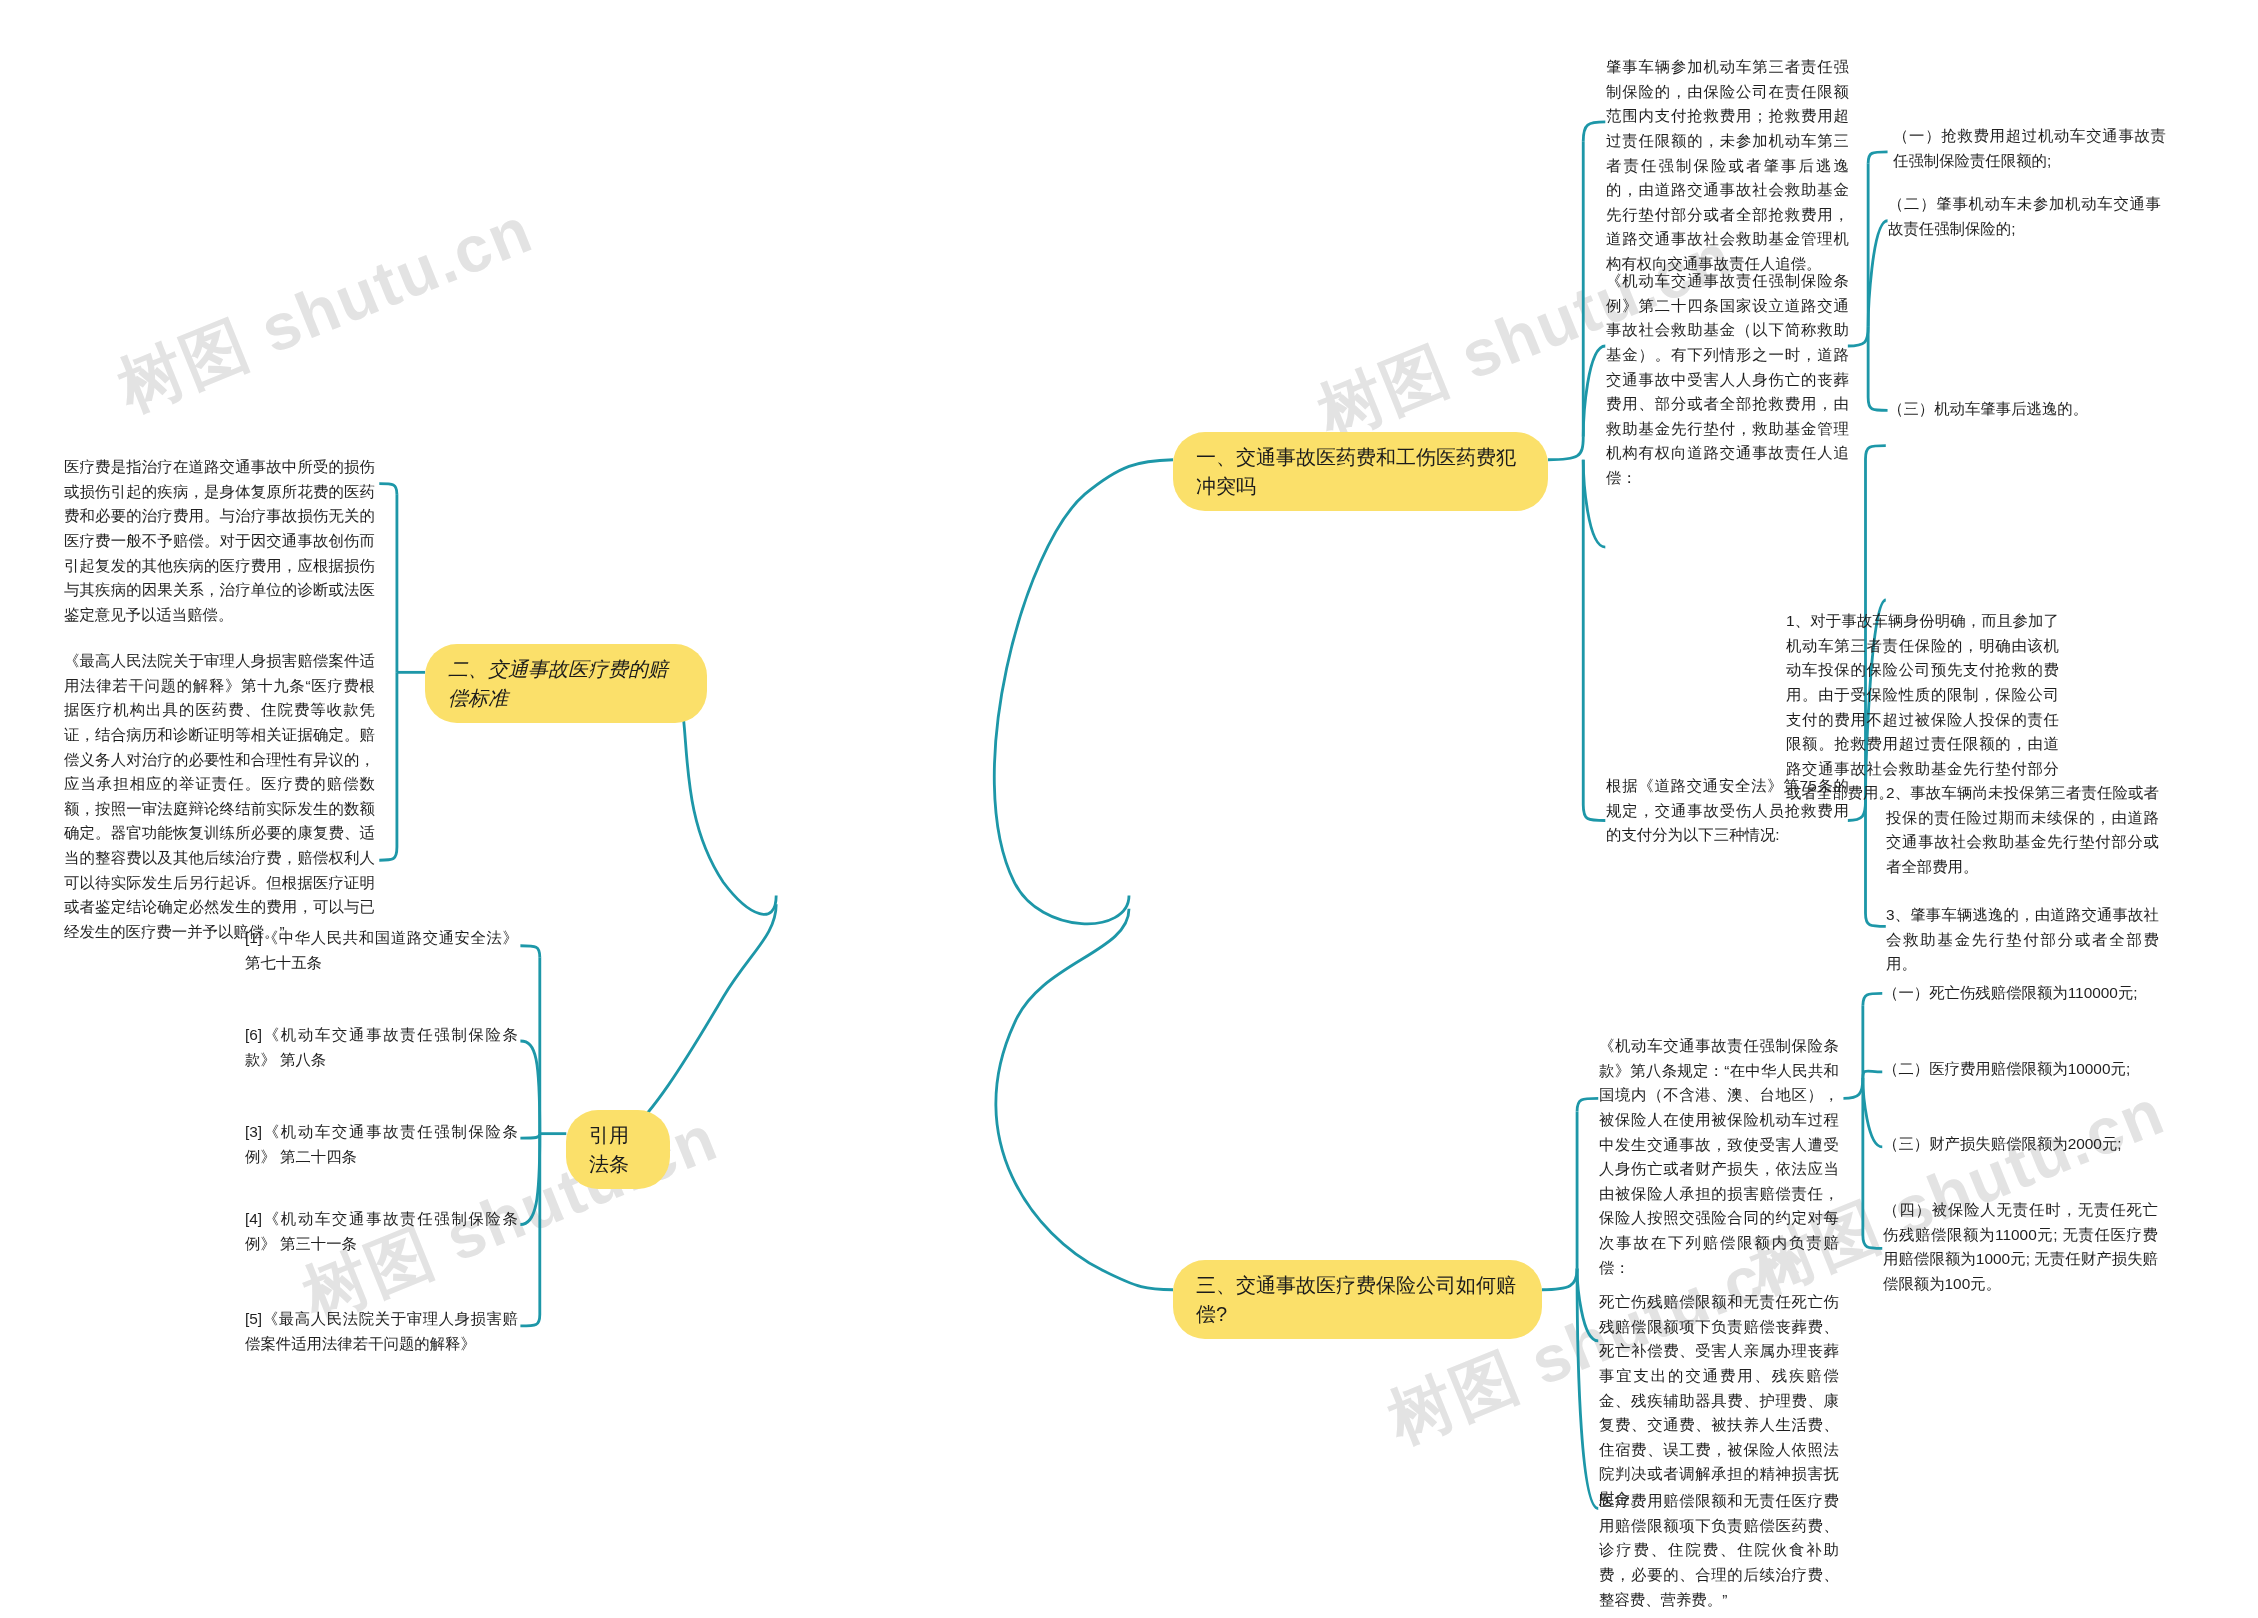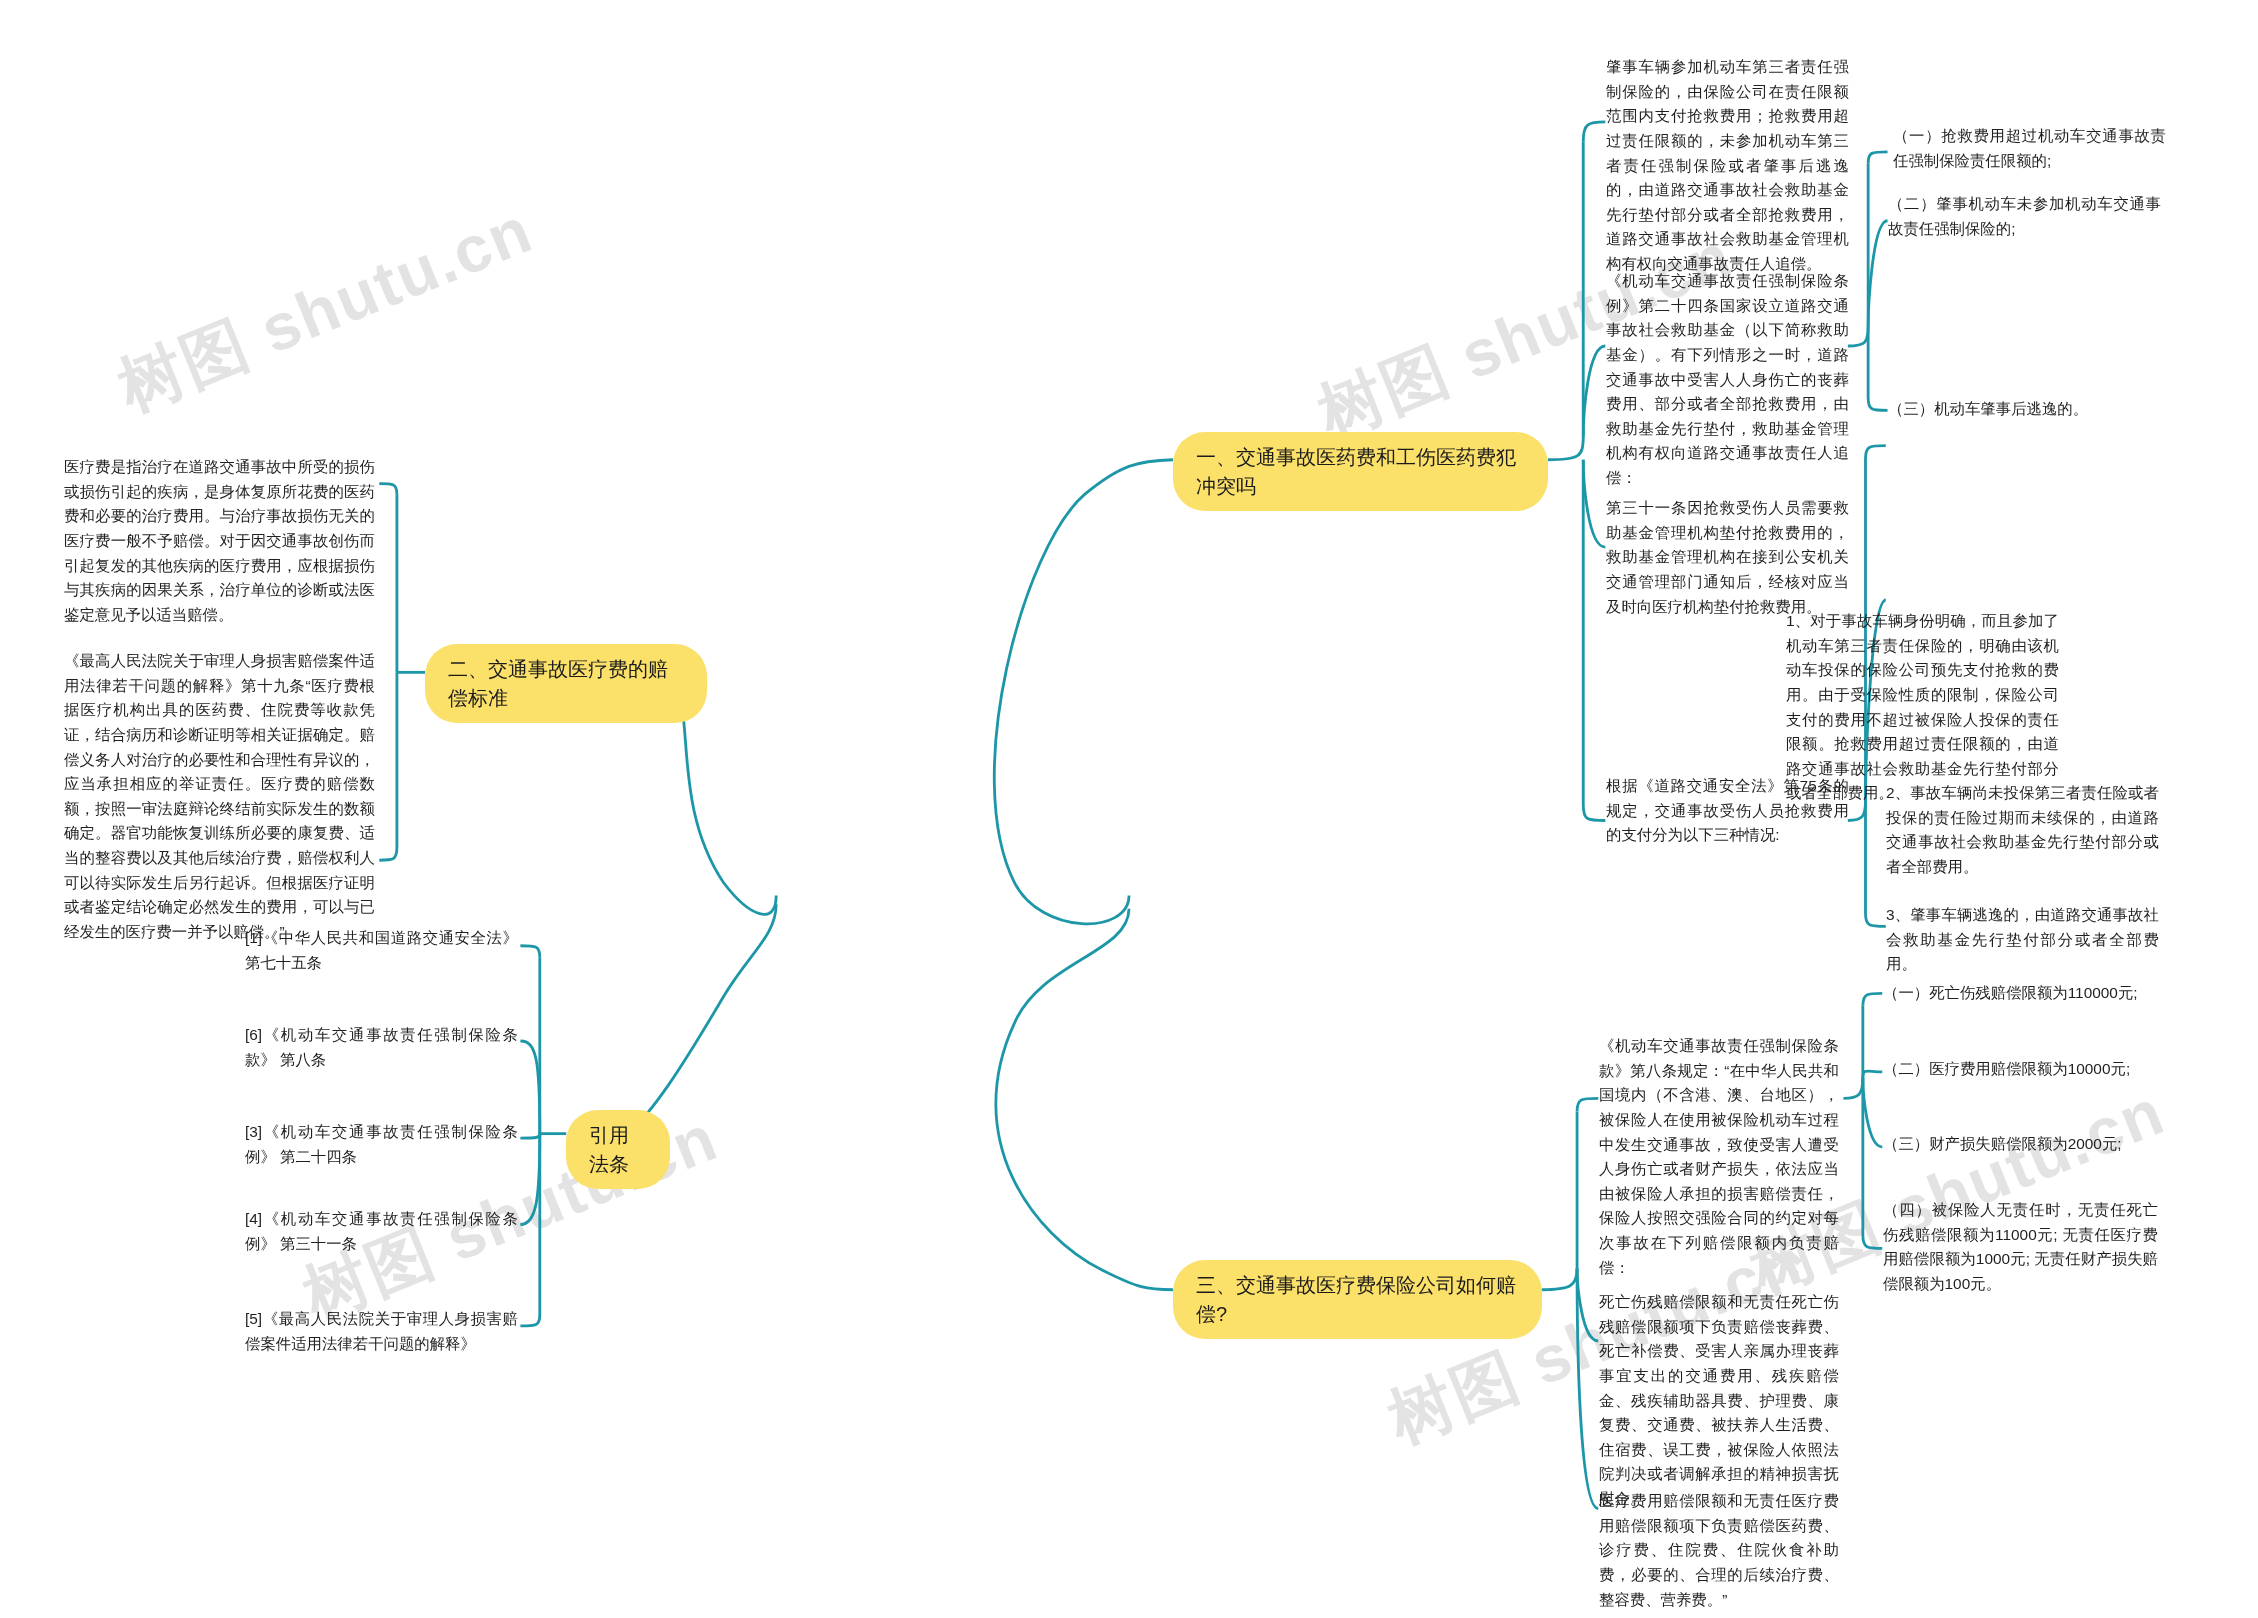--- a/index.html
+++ b/index.html
@@ -124,27 +124,26 @@
       <path d="M612 1085 C612 1072 608 1072 590 1072"></path>
       <path d="M612 1285 C612 1200 608 1180 590 1180"></path>
       <path d="M612 1285 C612 1290 608 1290 590 1290"></path>
       <path d="M612 1285 C612 1360 608 1388 590 1388"></path>
       <path d="M612 1285 L612 1490 C612 1503 608 1503 590 1503"></path>
     </g>
   </svg>
 
 
   <div class="node branch" style="left:1173px;top:432px;width:375px;">一、交通事故医药费和工伤医药费犯冲突吗</div>
-  <div class="node branch" style="left:425px;top:644px;width:282px;">二、交通事故医疗费的赔偿标准</div>
+  <div class="node branch" style="left:425px;top:644px;width:282px;font-style:italic;">二、交通事故医疗费的赔偿标准</div>
   <div class="node branch" style="left:566px;top:1110px;width:104px;">引用法条</div>
   <div class="node branch" style="left:1173px;top:1260px;width:369px;">三、交通事故医疗费保险公司如何赔偿?</div>
 
   <div class="leaf" style="left:1606px;top:55px;width:243px;">肇事车辆参加机动车第三者责任强制保险的，由保险公司在责任限额范围内支付抢救费用；抢救费用超过责任限额的，未参加机动车第三者责任强制保险或者肇事后逃逸的，由道路交通事故社会救助基金先行垫付部分或者全部抢救费用，道路交通事故社会救助基金管理机构有权向交通事故责任人追偿。</div>
   <div class="leaf" style="left:1606px;top:269px;width:243px;">《机动车交通事故责任强制保险条例》第二十四条国家设立道路交通事故社会救助基金（以下简称救助基金）。有下列情形之一时，道路交通事故中受害人人身伤亡的丧葬费用、部分或者全部抢救费用，由救助基金先行垫付，救助基金管理机构有权向道路交通事故责任人追偿：</div>
-  <div class="leaf" style="left:1606px;top:496px;width:243px;">第三十一条因抢救受伤人员需要救助基金管理机构垫付抢救费用的，救助基金管理机构在接到公安机关交通管理部门通知后，经核对应当及时向医疗机构垫付抢救费用。</div>
   <div class="leaf" style="left:1606px;top:774px;width:243px;">根据《道路交通安全法》第75条的规定，交通事故受伤人员抢救费用的支付分为以下三种情况:</div>
 
   <div class="leaf" style="left:1893px;top:124px;width:273px;">（一）抢救费用超过机动车交通事故责任强制保险责任限额的;</div>
   <div class="leaf" style="left:1888px;top:192px;width:273px;">（二）肇事机动车未参加机动车交通事故责任强制保险的;</div>
   <div class="leaf" style="left:1888px;top:397px;width:273px;">（三）机动车肇事后逃逸的。</div>
 
   <div class="leaf" style="left:1786px;top:609px;width:273px;">1、对于事故车辆身份明确，而且参加了机动车第三者责任保险的，明确由该机动车投保的保险公司预先支付抢救的费用。由于受保险性质的限制，保险公司支付的费用不超过被保险人投保的责任限额。抢救费用超过责任限额的，由道路交通事故社会救助基金先行垫付部分或者全部费用。</div>
   <div class="leaf" style="left:1886px;top:781px;width:273px;">2、事故车辆尚未投保第三者责任险或者投保的责任险过期而未续保的，由道路交通事故社会救助基金先行垫付部分或者全部费用。</div>
   <div class="leaf" style="left:1886px;top:903px;width:273px;">3、肇事车辆逃逸的，由道路交通事故社会救助基金先行垫付部分或者全部费用。</div>
 

